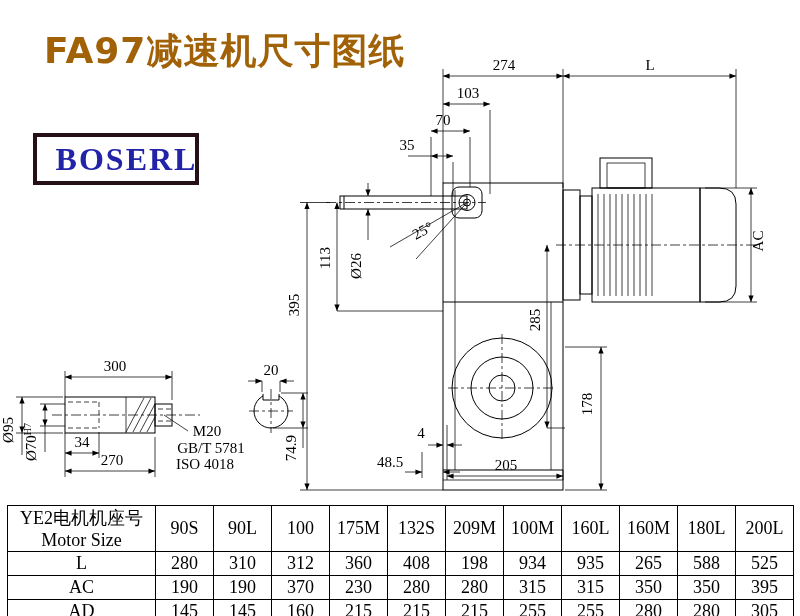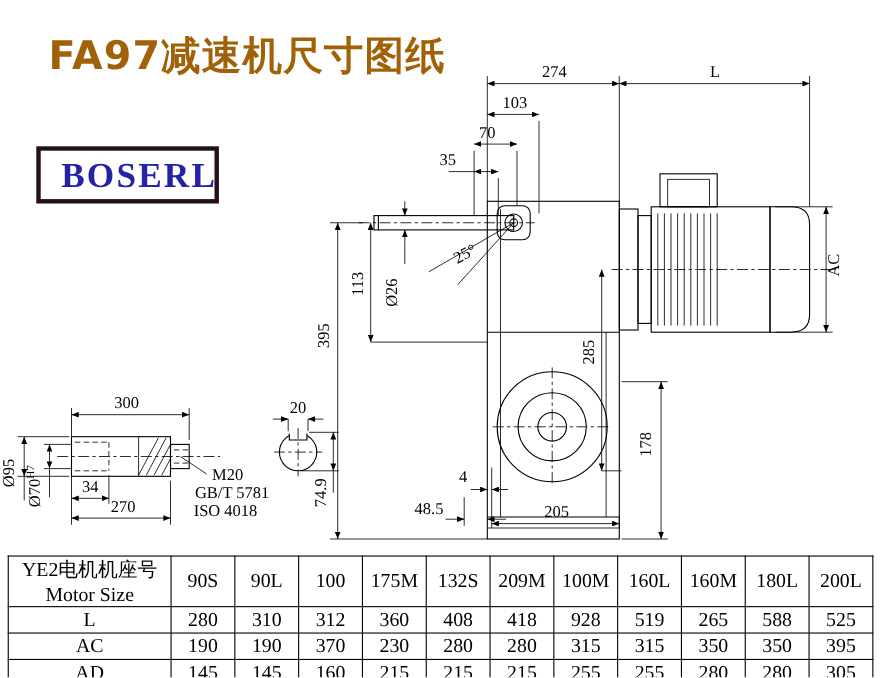--- a/index.html
+++ b/index.html
@@ -257,23 +257,23 @@
         <td>180L</td>
         <td>200L</td>
       </tr>
       <tr>
         <td>L</td>
         <td>280</td>
         <td>310</td>
         <td>312</td>
         <td>360</td>
         <td>408</td>
-        <td>418</td>
-        <td>928</td>
-        <td>519</td>
+        <td>198</td>
+        <td>934</td>
+        <td>935</td>
         <td>265</td>
         <td>588</td>
         <td>525</td>
       </tr>
       <tr>
         <td>AC</td>
         <td>190</td>
         <td>190</td>
         <td>370</td>
         <td>230</td>

